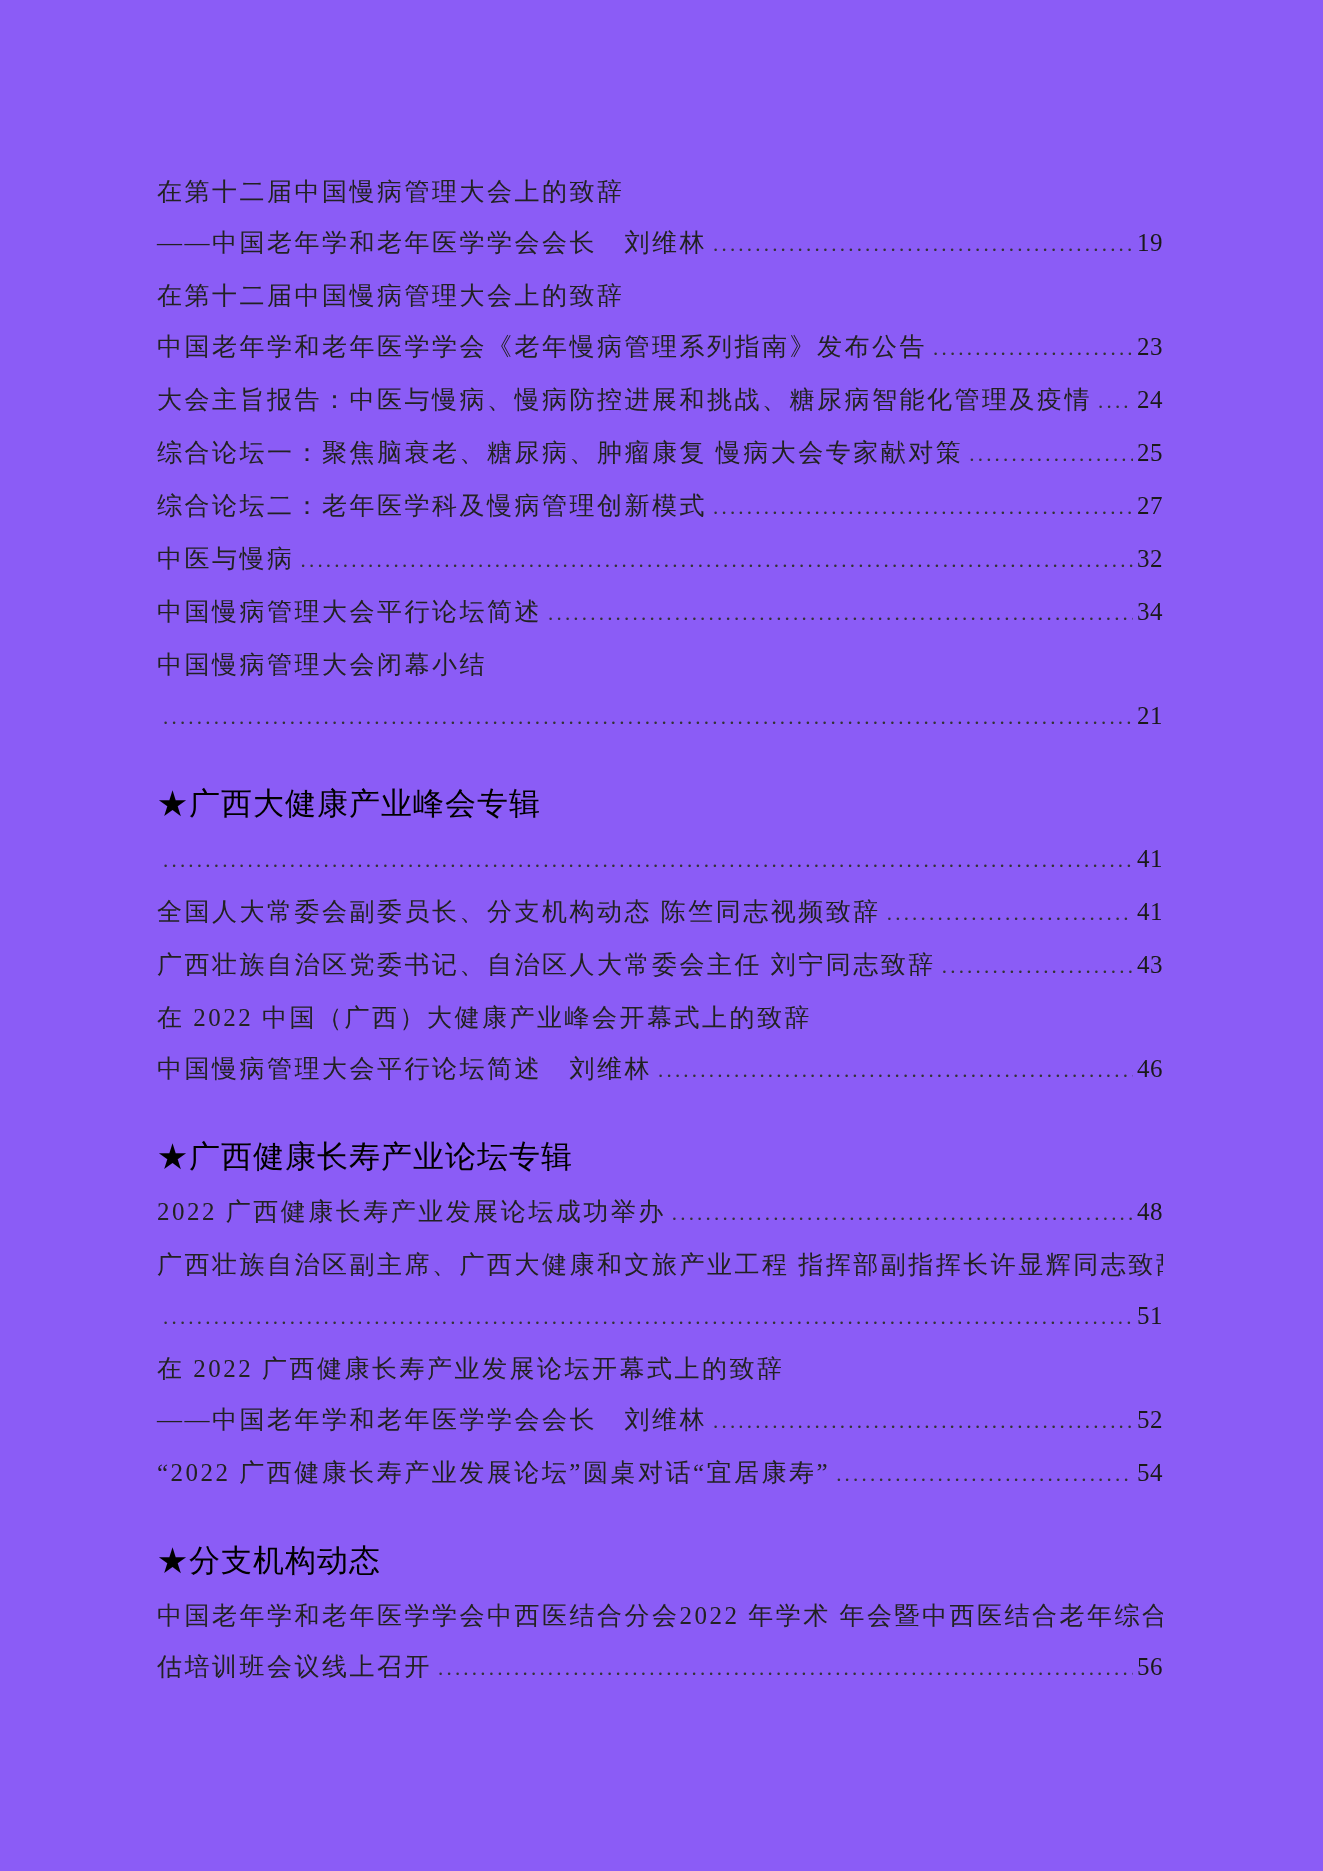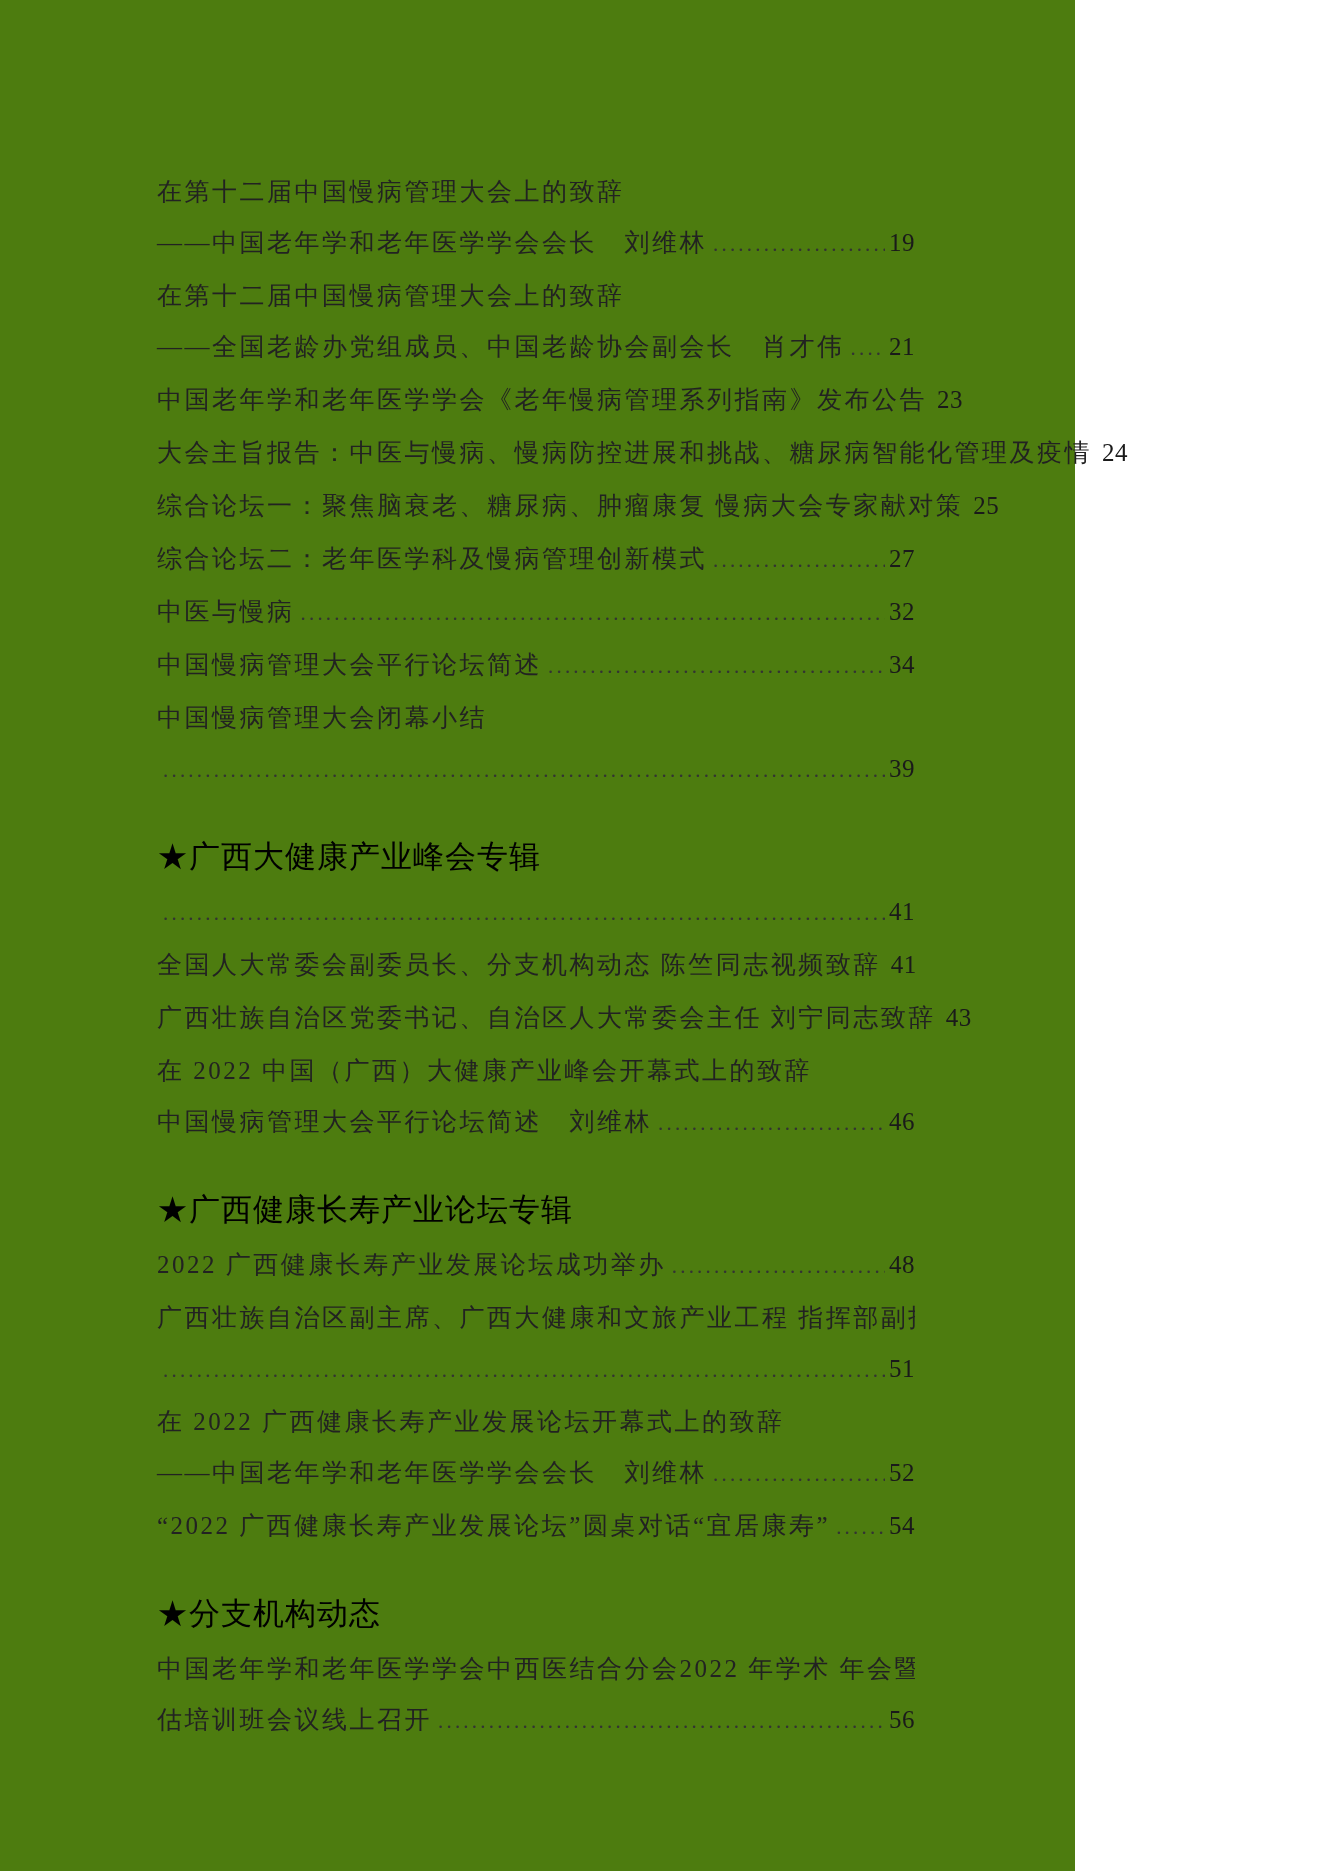--- a/index.html
+++ b/index.html
@@ -9,23 +9,23 @@
   }
   body {
     width: 1323px;
     height: 1871px;
     overflow: hidden;
     font-family: "Liberation Serif", "DejaVu Serif", serif;
     color: #222222;
   }
   .page {
     box-sizing: border-box;
-    width: 1075px;
+    width: 1323px;
     height: 1871px;
-    background: #4d7c0f;
+    background: #8b5cf6;
   }
   .toc {
     box-sizing: border-box;
     padding: 166px 160px 0 157px;
   }
   .toc-row {
     display: flex;
     align-items: baseline;
     line-height: 51px;
     font-size: 25px;
@@ -80,25 +80,20 @@
       </div>
       <div class="toc-row">
         <span class="toc-text">——中国老年学和老年医学学会会长　刘维林</span>
         <span class="dots"></span>
         <span class="page-num">19</span>
       </div>
       <div class="toc-row">
         <span class="toc-text">在第十二届中国慢病管理大会上的致辞</span>
       </div>
       <div class="toc-row">
-        <span class="toc-text">——全国老龄办党组成员、中国老龄协会副会长　肖才伟</span>
-        <span class="dots"></span>
-        <span class="page-num">21</span>
-      </div>
-      <div class="toc-row">
         <span class="toc-text">中国老年学和老年医学学会《老年慢病管理系列指南》发布公告</span>
         <span class="dots"></span>
         <span class="page-num">23</span>
       </div>
       <div class="toc-row">
         <span class="toc-text">大会主旨报告：中医与慢病、慢病防控进展和挑战、糖尿病智能化管理及疫情</span>
         <span class="dots"></span>
         <span class="page-num">24</span>
       </div>
       <div class="toc-row">
@@ -119,21 +114,21 @@
       <div class="toc-row">
         <span class="toc-text">中国慢病管理大会平行论坛简述</span>
         <span class="dots"></span>
         <span class="page-num">34</span>
       </div>
       <div class="toc-row">
         <span class="toc-text">中国慢病管理大会闭幕小结</span>
       </div>
       <div class="toc-row">
         <span class="dots"></span>
-        <span class="page-num">39</span>
+        <span class="page-num">21</span>
       </div>
       <div class="section-header">★广西大健康产业峰会专辑</div>
       <div class="toc-row">
         <span class="dots"></span>
         <span class="page-num">41</span>
       </div>
       <div class="toc-row">
         <span class="toc-text">全国人大常委会副委员长、分支机构动态 陈竺同志视频致辞</span>
         <span class="dots"></span>
         <span class="page-num">41</span>

